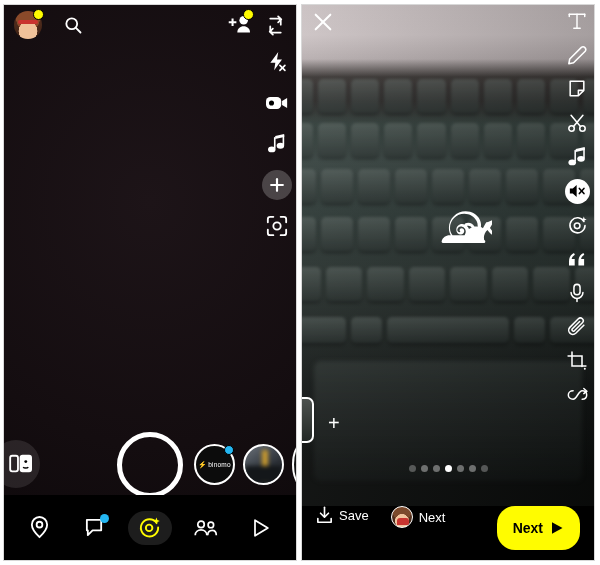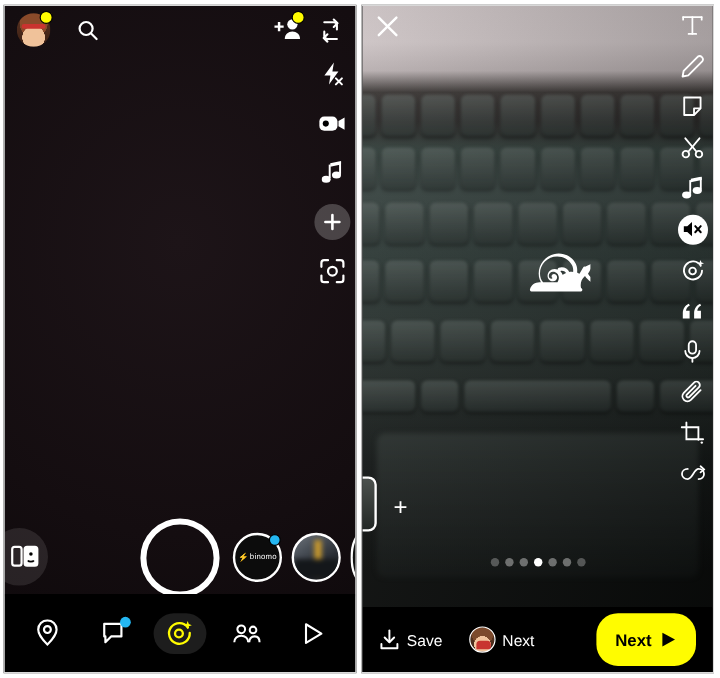--- a/index.html
+++ b/index.html
@@ -210,21 +210,21 @@
   .page-dots {
     position: absolute; left: 0; right: 0; top: 460px;
     display: flex; justify-content: center; align-items: center; gap: 5px;
   }
   .pdot { width: 7px; height: 7px; border-radius: 50%; background: rgba(255,255,255,.38); }
   .pdot.active { background: #ffffff; }
   .pdot.dim { background: rgba(255,255,255,.28); }
 
   .edit-bottom {
     position: absolute; left: 0; right: 0; bottom: 0; height: 54px;
-    background: #000; display: flex; align-items: center; padding: 0 14px;
+    background: #000; display: flex; align-items: flex-start; padding: 0 14px;
   }
   .eb-item { display: flex; align-items: center; gap: 6px; color:#fff; font-size: 13px; }
   .eb-item + .eb-item { margin-left: 22px; }
   .story-avatar {
     width: 22px; height: 22px; border-radius: 50%;
     background:
       radial-gradient(circle at 50% 70%, #f1c49d 0 40%, transparent 41%),
       radial-gradient(circle at 50% 28%, #7c4a2c 0 50%, transparent 51%),
       linear-gradient(#6a3f27,#3b2215);
     border: 1.5px solid #fff; position: relative; overflow: hidden;

